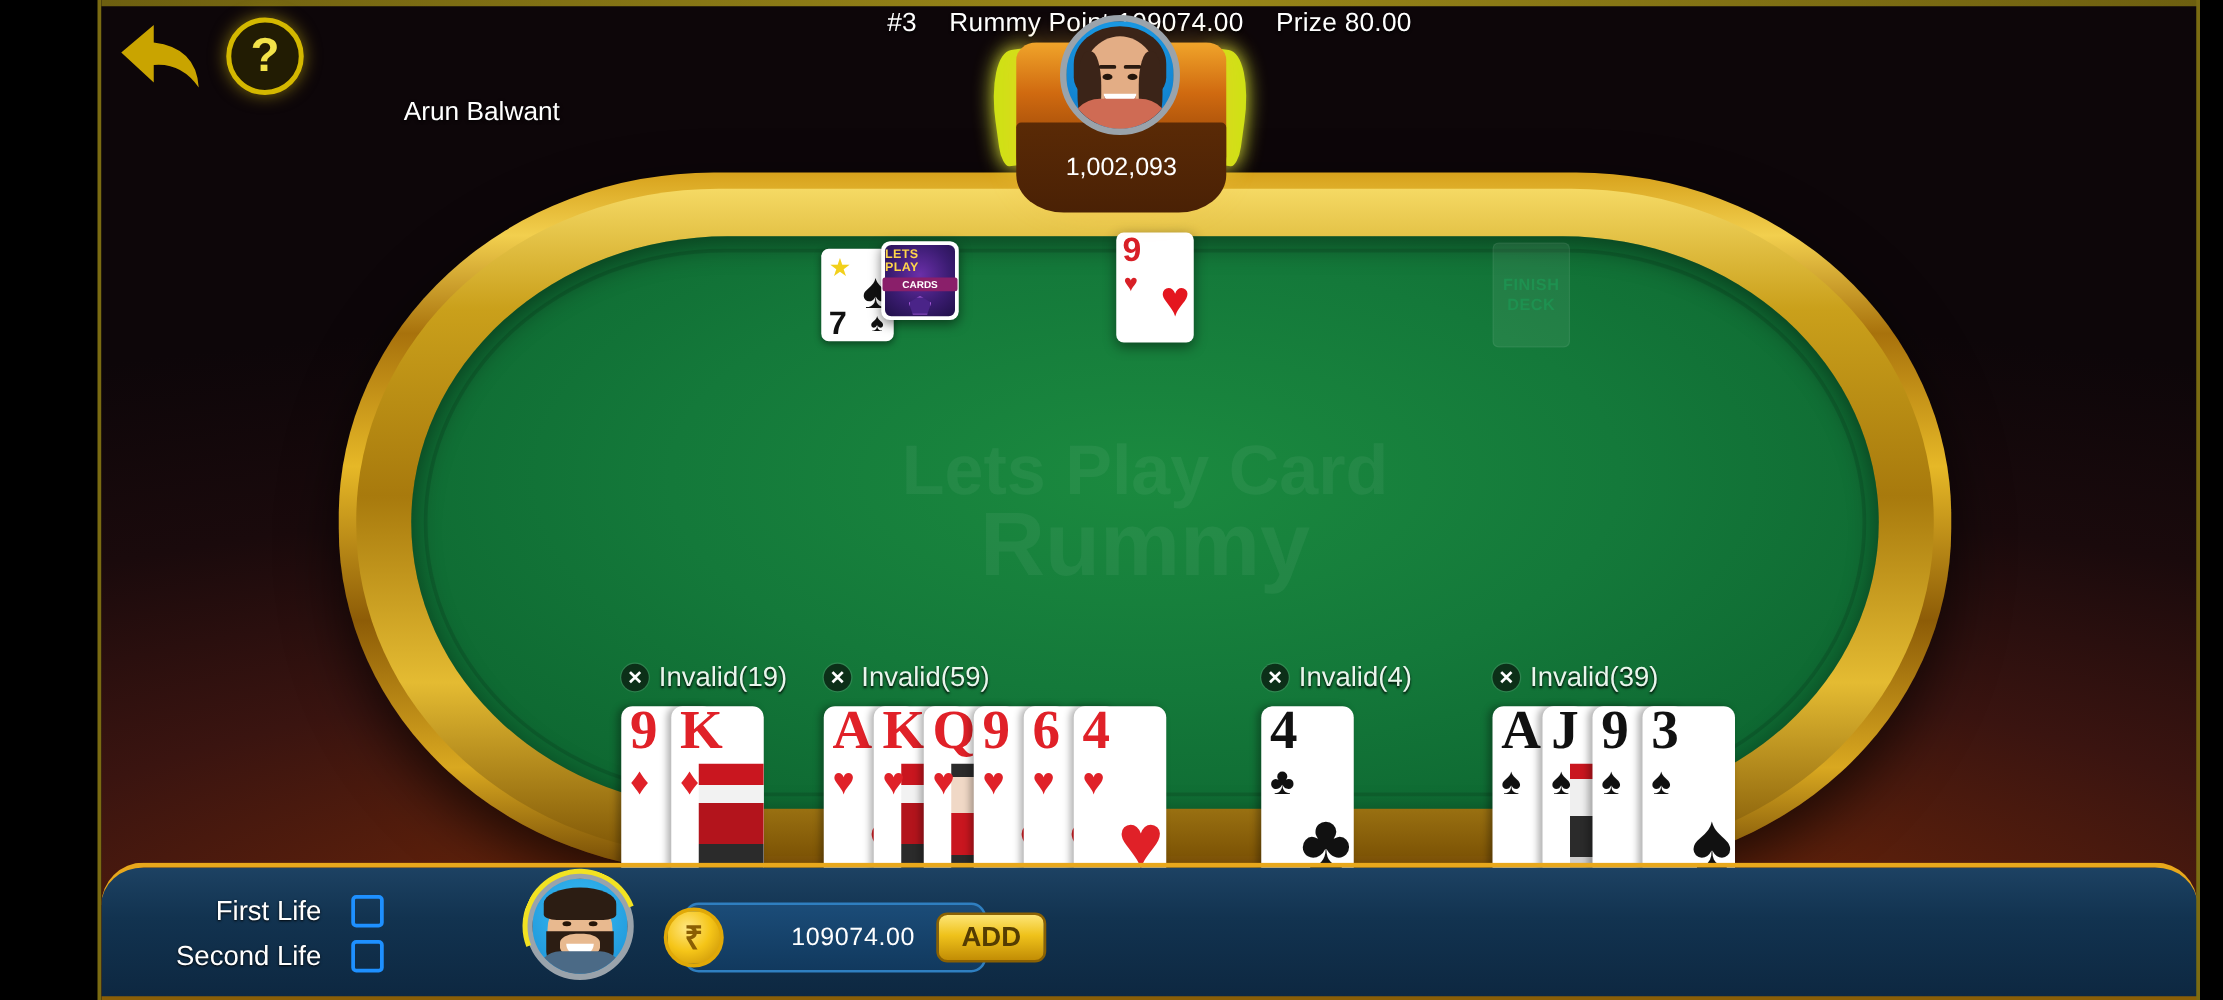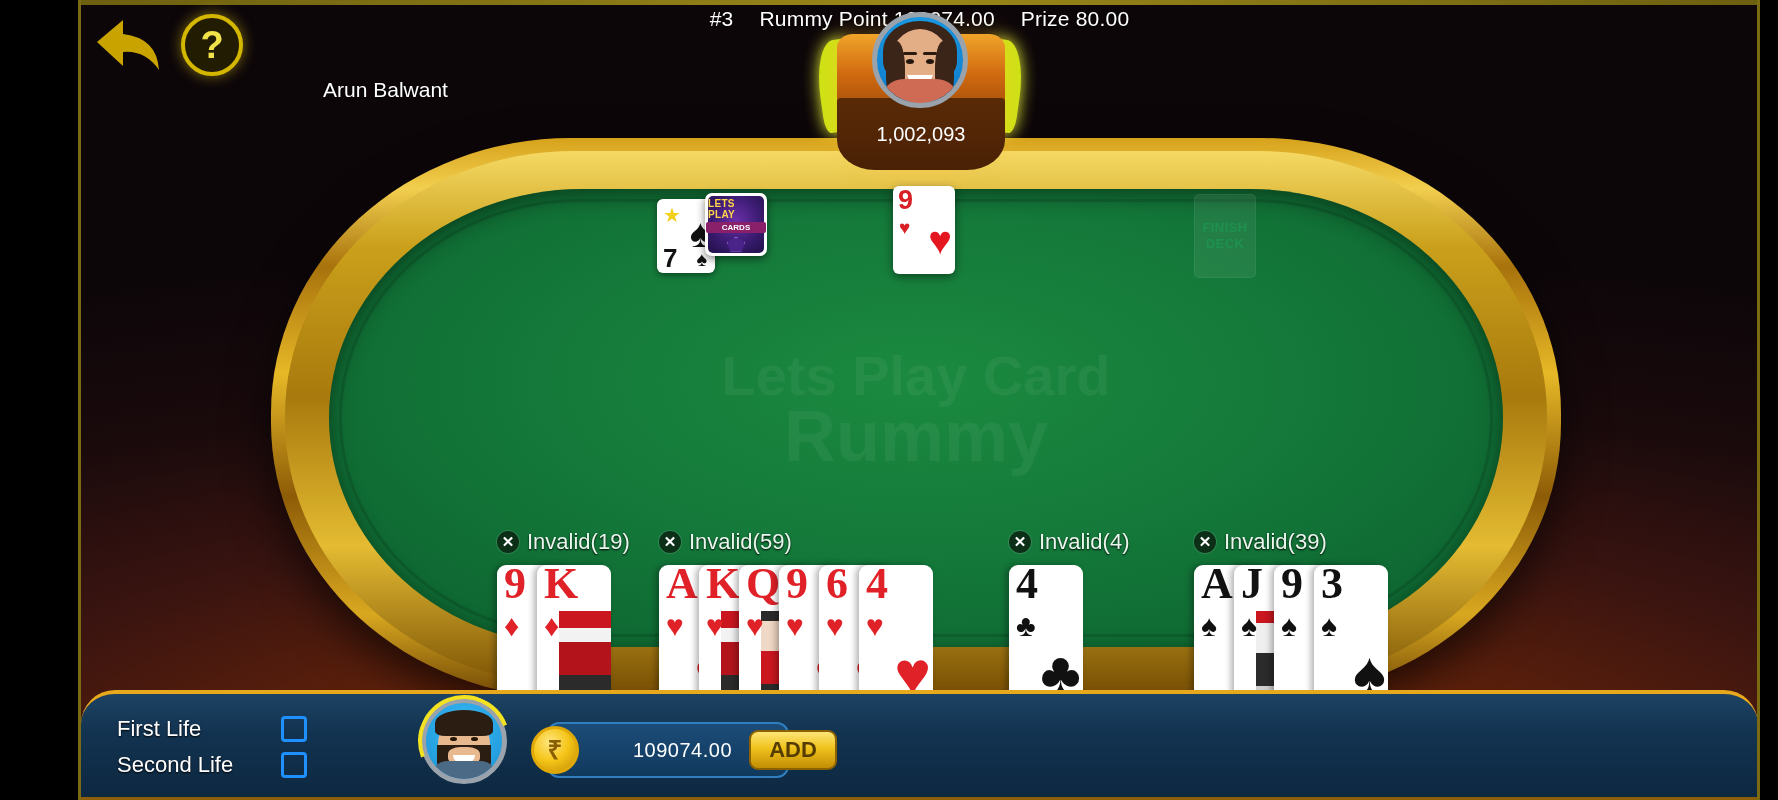--- a/index.html
+++ b/index.html
@@ -58,21 +58,21 @@
   }
   .felt-ring { position:absolute; left:10px; right:10px; top:10px; bottom:10px;
      border-radius:255px/232px; border:3px solid rgba(0,0,0,.12); }
 
   .watermark { position:absolute; left:0; right:0; top:160px; text-align:center;
      color:rgba(255,255,255,.055); font-weight:bold; line-height:.95; pointer-events:none; }
   .wm1 { font-size:56px; }
   .wm2 { font-size:72px; }
 
   
-  .seat { position:absolute; left:734px; top:6px; width:210px; height:180px; z-index:35; }
+  .seat { position:absolute; left:710px; top:6px; width:210px; height:180px; z-index:35; }
   .seat-trophy {
     position:absolute; left:22px; top:28px; width:168px; height:135px;
     background:linear-gradient(180deg,#f0a42a 0%, #d06a10 30%, #8d3f06 72%, #6d2e04 100%);
     border-radius:16px 16px 60px 60px / 14px 14px 44px 44px;
     box-shadow:0 0 22px rgba(255,190,60,.35);
   }
   .wing { position:absolute; top:34px; width:34px; height:92px; background:#cfe215;
      box-shadow:0 0 16px #e4f33a; }
   .wing.l { left:4px;  border-radius:60% 10% 40% 18%; transform:rotate(-8deg); }
   .wing.r { right:4px; border-radius:10% 60% 18% 40%; transform:rotate(8deg); }
@@ -153,21 +153,21 @@
       linear-gradient(180deg,#2b2b2b 0%,#2b2b2b 10%,#f0d8c6 10%,#f0d8c6 38%,#c9161f 38%,#c9161f 70%,#2b2b2b 70%,#2b2b2b 100%); }
   .fa-j { background:
       linear-gradient(180deg,#c9161f 0%,#c9161f 12%,#efefef 12%,#efefef 40%,#2b2b2b 40%,#2b2b2b 72%,#d0cfcf 72%,#d0cfcf 100%); }
 
   
   .bottombar { position:absolute; left:0; bottom:0; width:100%; height:110px; z-index:50;
      background:linear-gradient(180deg,#1d4263 0%, #123350 38%, #0d2740 100%);
      border-top:4px solid #e8a81c; border-radius:34px 34px 0 0;
      box-shadow:0 -3px 0 #8a5f07 inset;}
   .lives { position:absolute; left:36px; top:22px; }
-  .life-row { display:flex; align-items:center; gap:24px; margin-bottom:10px;}
+  .life-row { display:flex; align-items:center; gap:24px; margin-bottom:10px;text-align:right;}
   .life-lbl { color:#fff; font-size:22px; width:140px; text-shadow:0 1px 2px #000;}
   .life-box { width:26px; height:26px; border:3px solid #1e90ff; border-radius:4px; background:transparent; cursor:pointer;}
   .avatar-me { position:absolute; left:340px; bottom:16px; width:86px; height:86px; border-radius:50%;
      border:5px solid #9aa3ab; overflow:hidden; z-index:55;
      background:radial-gradient(circle at 50% 35%, #39bdf5 0%, #1a8fd4 100%); }
   .me-face{position:absolute;left:50%;top:14px;margin-left:-26px;width:52px;height:58px;border-radius:46%;background:#e8b98f;}
   .me-hair{position:absolute;left:50%;top:7px;margin-left:-29px;width:58px;height:26px;border-radius:50% 50% 18% 18%;background:#2c1d13;}
   .me-beard{position:absolute;left:50%;top:42px;margin-left:-27px;width:54px;height:32px;border-radius:0 0 48% 48%;background:#2c1d13;}
   .me-chin{position:absolute;left:50%;top:44px;margin-left:-16px;width:32px;height:18px;border-radius:40%;background:#e8b98f;}
   .me-eye{position:absolute;top:34px;width:7px;height:4px;border-radius:50%;background:#241509;}

